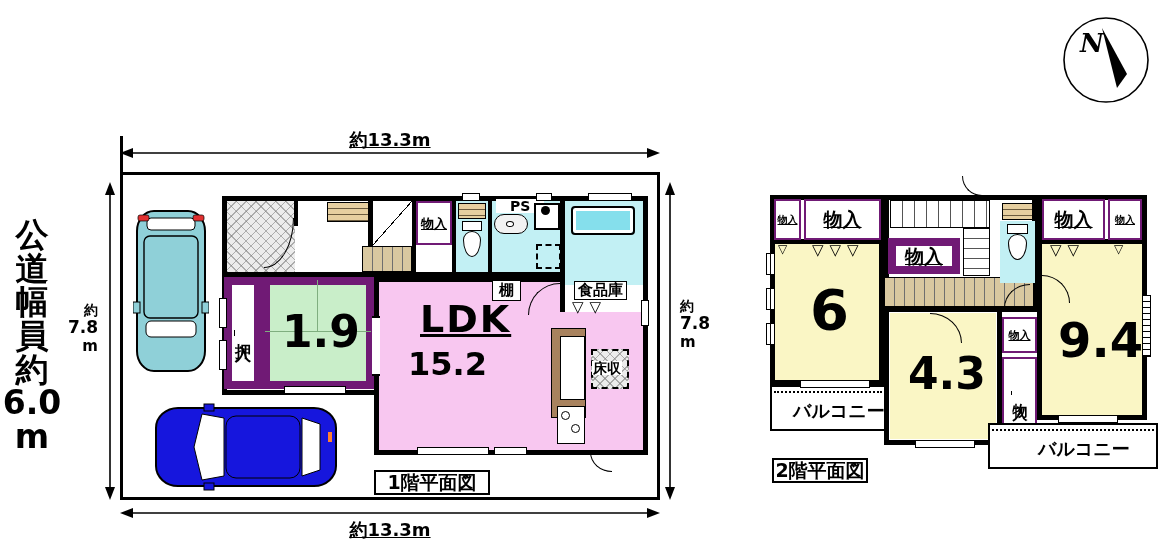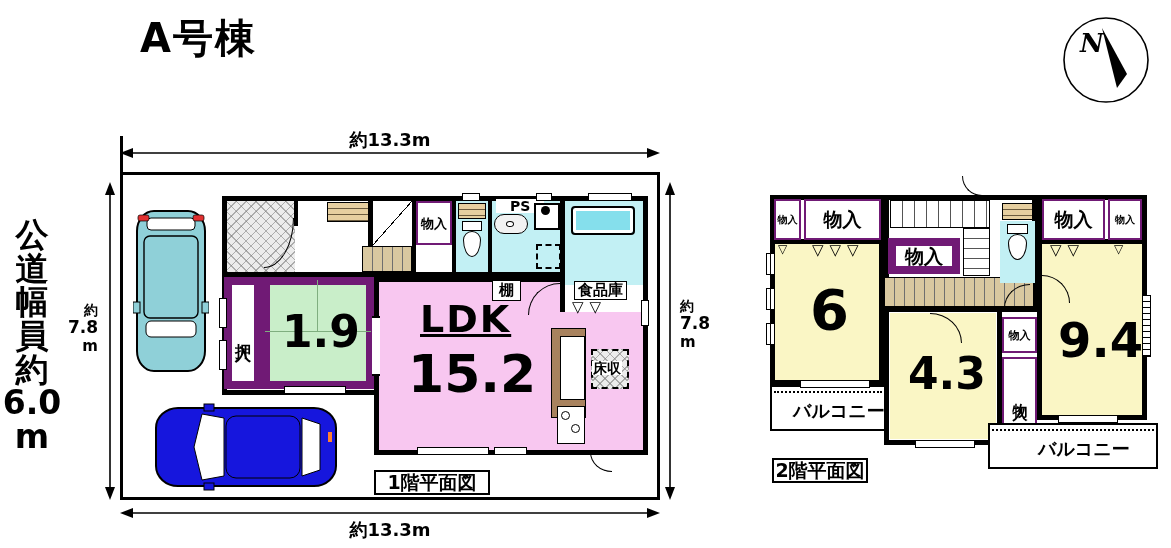--- a/index.html
+++ b/index.html
@@ -3,21 +3,21 @@
 <meta charset="utf-8">
 <style>
   html,body{margin:0;padding:0;background:#fff;}
   #canvas{position:relative;width:1171px;height:548px;background:#fff;overflow:hidden;
           font-family:"DejaVu Sans","Liberation Sans",sans-serif;color:#000;}
   .abs{position:absolute;}
   .room{position:absolute;box-sizing:border-box;border:8px solid #701a75;}
   .blk{position:absolute;box-sizing:border-box;}
   .wall{position:absolute;background:#000;}
   .lbl{position:absolute;font-weight:bold;white-space:nowrap;line-height:1;}
-  .ctr{display:flex;align-items:center;justify-content:center;text-align:center;}
+  .ctr{display:flex;align-items:center;justify-content:center;text-align:center;text-decoration:underline;}
   .win{position:absolute;background:#fff;border:1px solid #000;box-sizing:border-box;}
   .win-h{background:linear-gradient(to bottom,#fff 42%,#000 42%,#000 58%,#fff 58%);}
   .win-v{background:linear-gradient(to right,#fff 42%,#000 42%,#000 58%,#fff 58%);}
   .arc{position:absolute;box-sizing:border-box;border:1.6px solid #000;background:#fff;}
   .arc-tl{border-radius:100% 0 0 0;border-right:none;border-bottom:none;background:transparent;}
   .arc-tr{border-radius:0 100% 0 0;border-left:none;border-bottom:none;background:transparent;}
   .arc-bl{border-radius:0 0 0 100%;border-right:none;border-top:none;background:transparent;}
   .arc-br{border-radius:0 0 100% 0;border-left:none;border-top:none;background:transparent;}
   .dashed{position:absolute;box-sizing:border-box;border:2px dashed #000;background:transparent;}
   .hatch{background:
@@ -40,21 +40,20 @@
   .g-tatami{background:var(--tatami-green);}
   .g-pink{background:var(--ldk-pink);}
   .g-cyan{background:var(--water-cyan);}
   .g-yellow{background:var(--room-yellow);}
 </style>
 </head>
 <body>
 
 <div id="canvas">
 
-  <div class="lbl" style="left:140px;top:18px;font-size:40px;letter-spacing:2px;">A号棟</div>
 
   <svg class="abs" style="left:1060px;top:12px;" width="92" height="96">
     <circle cx="46" cy="48" r="42" fill="none" stroke="#000" stroke-width="1.6"></circle>
     <polygon points="42,16 57,76 67,62" fill="#000"></polygon>
     <text x="20" y="40" font-size="26" font-weight="bold" font-style="italic" font-family="'DejaVu Serif',serif">N</text>
   </svg>
 
   <div class="roadcol" style="left:6px;top:218px;width:52px;">
     <span>公</span>
     <span>道</span>
@@ -173,21 +172,21 @@
 
   <div class="room ctr" style="left:224px;top:277px;width:38px;height:112px;background:#fff;">
     <span class="lbl vtext" style="position:static;font-size:16px;letter-spacing:3px;">押入</span>
   </div>
   <div class="room g-tatami" style="left:262px;top:277px;width:112px;height:112px;"></div>
   <div class="blk" style="left:265px;top:331px;width:106px;height:1px;background:#7fae7f;"></div>
   <div class="blk" style="left:317px;top:280px;width:1px;height:51px;background:#7fae7f;"></div>
   <div class="lbl" style="left:282px;top:310px;font-size:44px;">1.9</div>
 
   <div class="lbl" style="left:420px;top:300px;font-size:38px;letter-spacing:2px;text-decoration:underline;">LDK</div>
-  <div class="lbl" style="left:408px;top:348px;font-size:52px;">15.2</div>
+  <div class="lbl" style="left:408px;top:348px;font-size:32px;">15.2</div>
 
   <div class="blk" style="left:551px;top:328px;width:35px;height:90px;background:#a8825e;border:1px solid #000;"></div>
   <div class="blk" style="left:560px;top:336px;width:25px;height:64px;background:#fff;border:1.5px solid #000;"></div>
   <div class="blk" style="left:557px;top:406px;width:28px;height:38px;background:#fff;border:1.5px solid #000;"></div>
   <div class="blk" style="left:561px;top:411px;width:9px;height:9px;border:1.4px solid #000;border-radius:50%;"></div>
   <div class="blk" style="left:571px;top:424px;width:9px;height:9px;border:1.4px solid #000;border-radius:50%;"></div>
 
   <div class="dashed hatch" style="left:591px;top:349px;width:38px;height:40px;"></div>
   <div class="lbl" style="left:592px;top:361px;font-size:14px;background:#fff;padding:0 1px;">床収</div>
 

